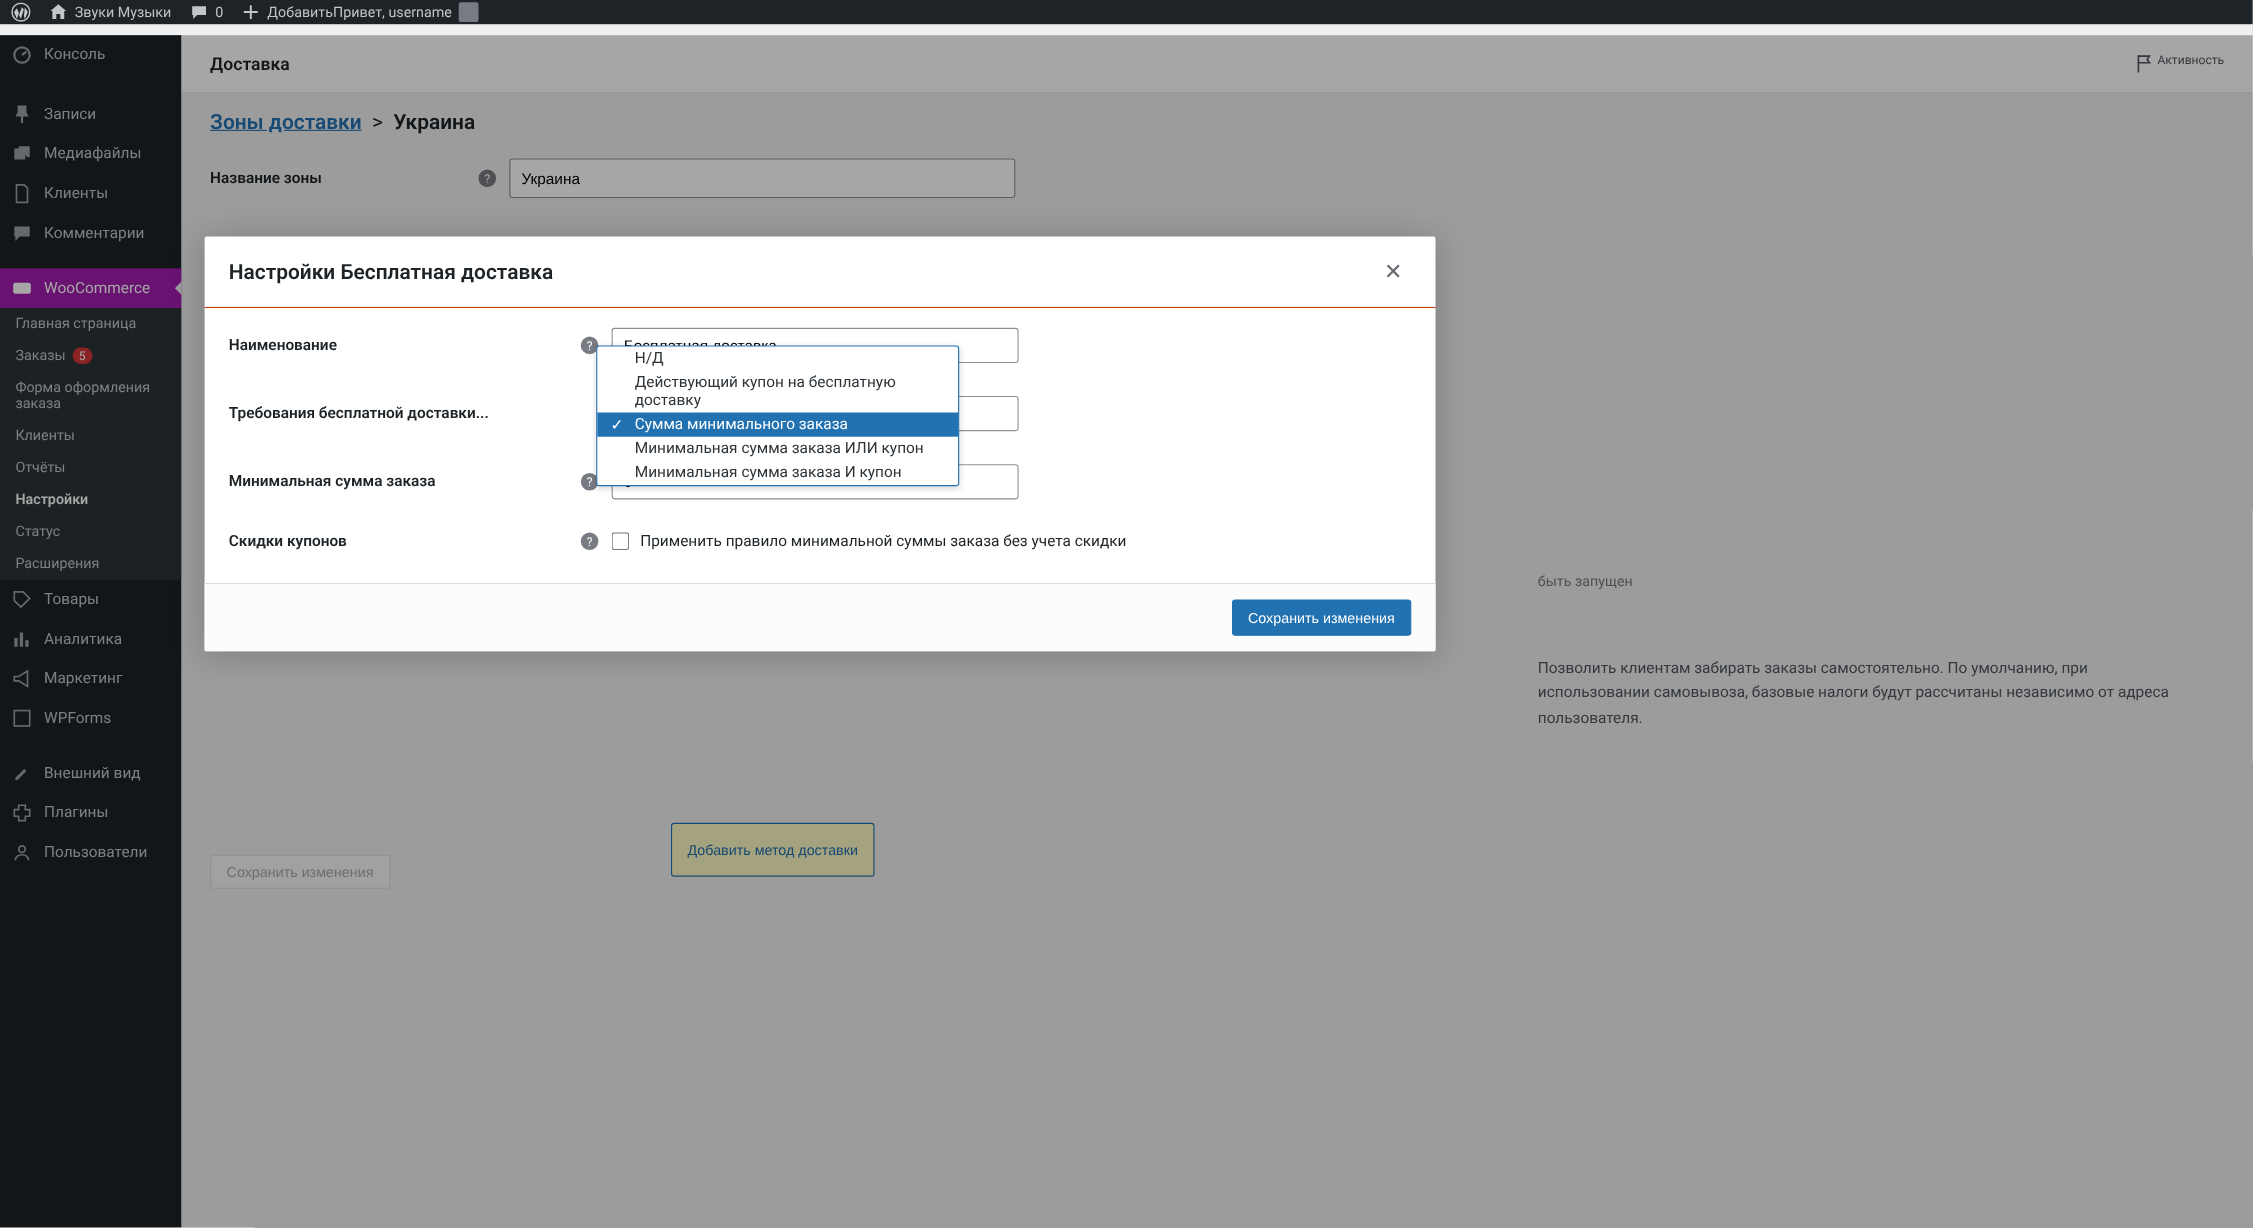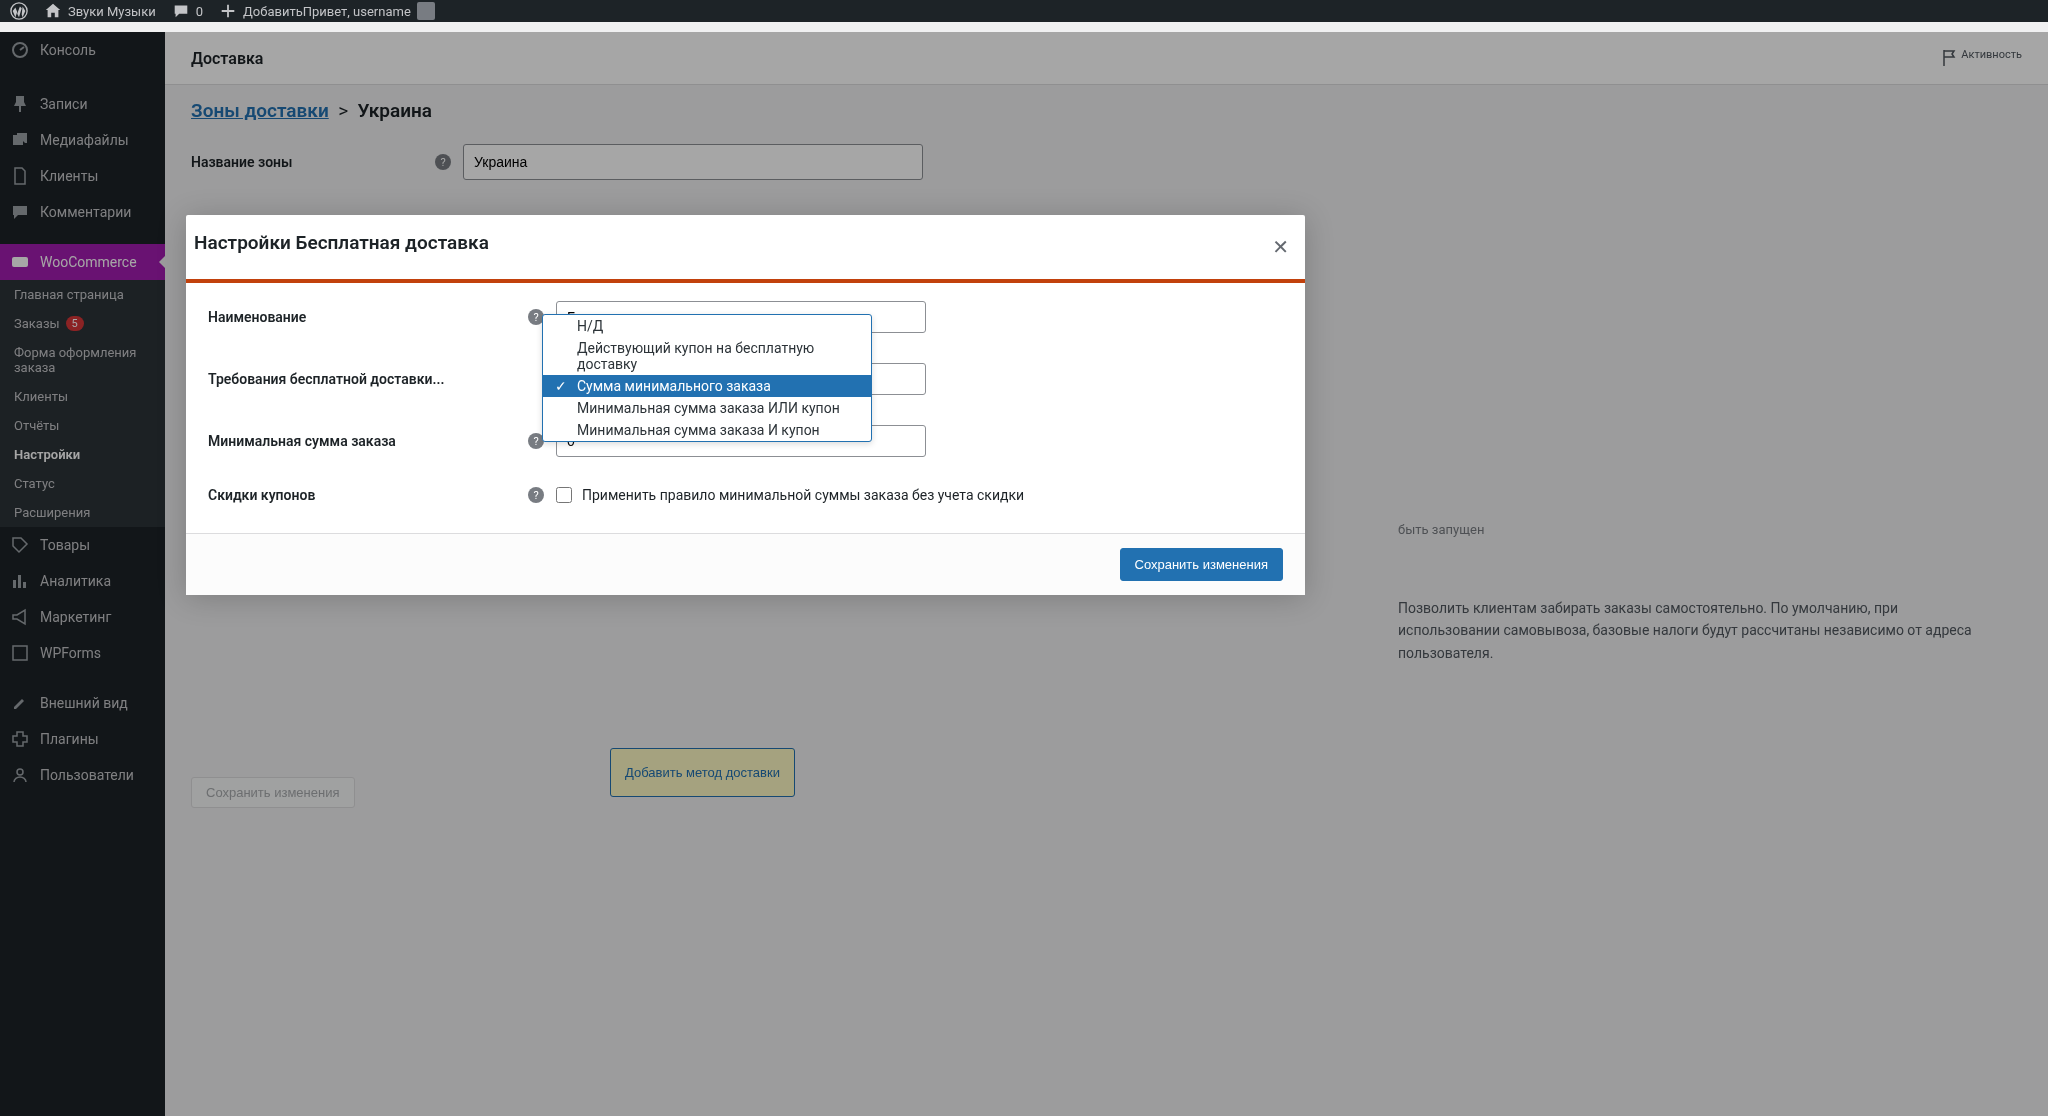--- a/index.html
+++ b/index.html
@@ -45,21 +45,21 @@
 .add-method-btn { border: 1px solid #2271b1; color: #2271b1; background: #fef9c3; padding: 16px 14px; border-radius: 3px; font-size: 13px; cursor: pointer; margin-top: 32px; }
 .greyed-text { color: #787c82; }
 
 .save-disabled { border: 1px solid #dcdcde; background: #f6f7f7; color: #a7aaad; padding: 7px 14px; border-radius: 3px; font-size: 13px; }
 
 
 .overlay { position: absolute; top: 32px; left: 0; right: 0; bottom: 0; background: rgba(0,0,0,0.35); }
 
 
 .modal { position: absolute; top: 215px; left: 186px; width: 1119px; background: #fff; box-shadow: 0 3px 30px rgba(0,0,0,0.2); border-radius: 2px; }
-.modal-header { display: flex; justify-content: space-between; align-items: flex-start; padding: 16px 8px; border-bottom: 4px solid #c2410c; }
+.modal-header { display: flex; justify-content: space-between; align-items: center; padding: 16px 22px; border-bottom: 1px solid #c2410c; }
 .modal-title { font-size: 19px; font-weight: 600; }
 .modal-close { font-size: 20px; color: #646970; cursor: pointer; padding: 4px 8px; }
 .modal-body { padding: 18px 22px 24px; }
 .modal-row { display: flex; align-items: center; margin-bottom: 30px; }
 .modal-row:last-child { margin-bottom: 6px; }
 .modal-label { width: 320px; font-size: 14px; font-weight: 600; }
 .modal-input { width: 370px; padding: 6px 10px; border: 1px solid #8c8f94; border-radius: 3px; font-size: 14px; height: 32px;}
 .modal-footer { padding: 14px 22px; border-top: 1px solid #dcdcde; display: flex; justify-content: flex-end; background: #fcfcfc; }
 .modal-save { background: #2271b1; color: #fff; border: 1px solid #2271b1; padding: 8px 14px; border-radius: 3px; font-size: 13px; cursor: pointer; }
 

